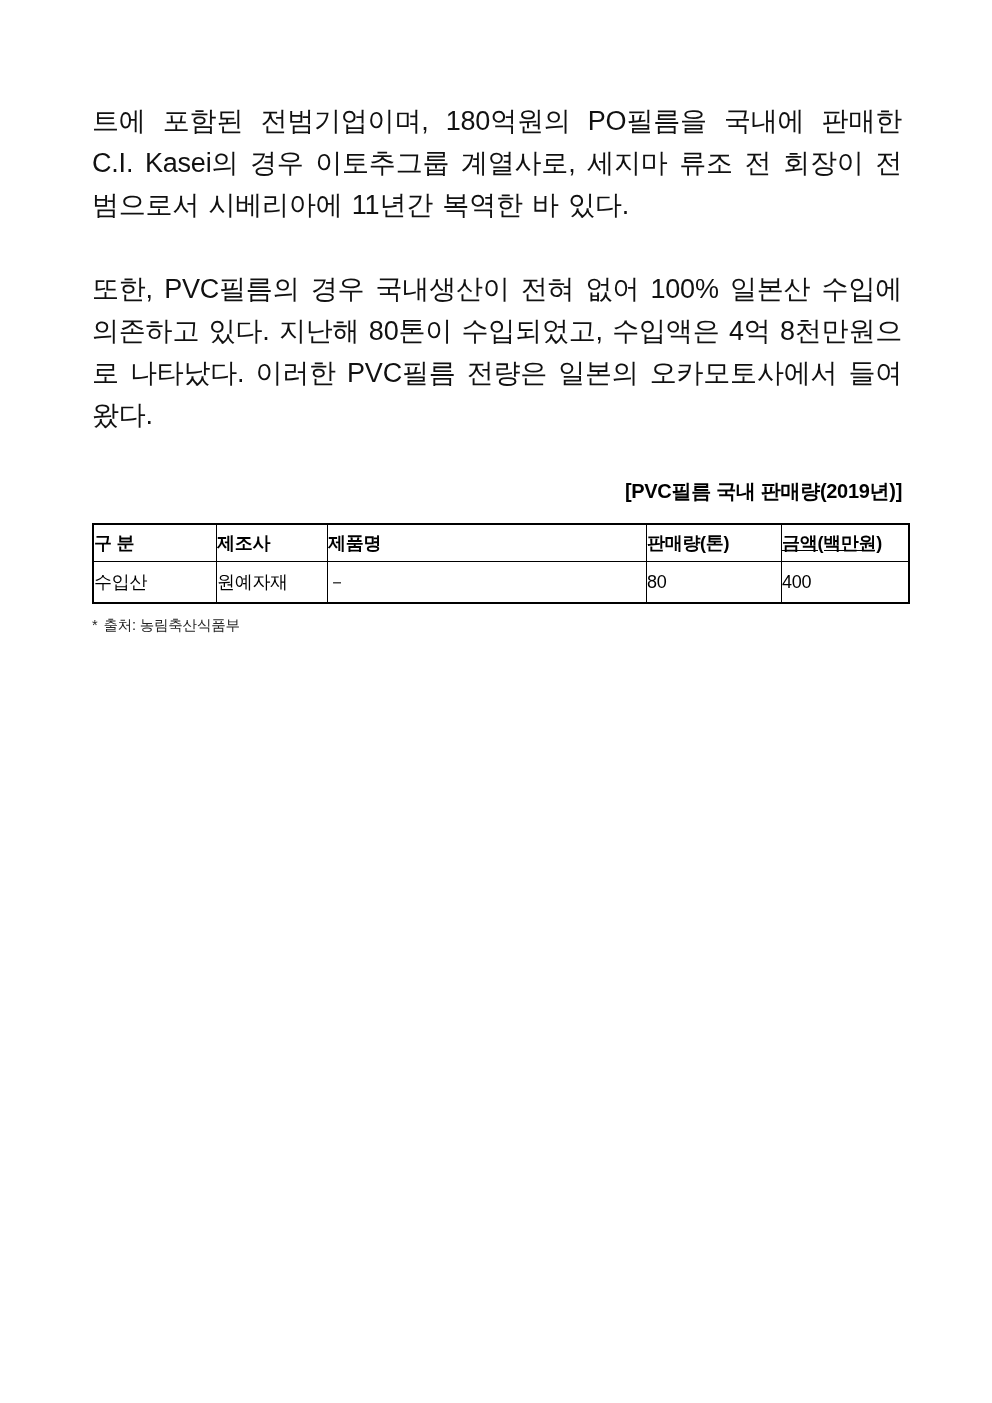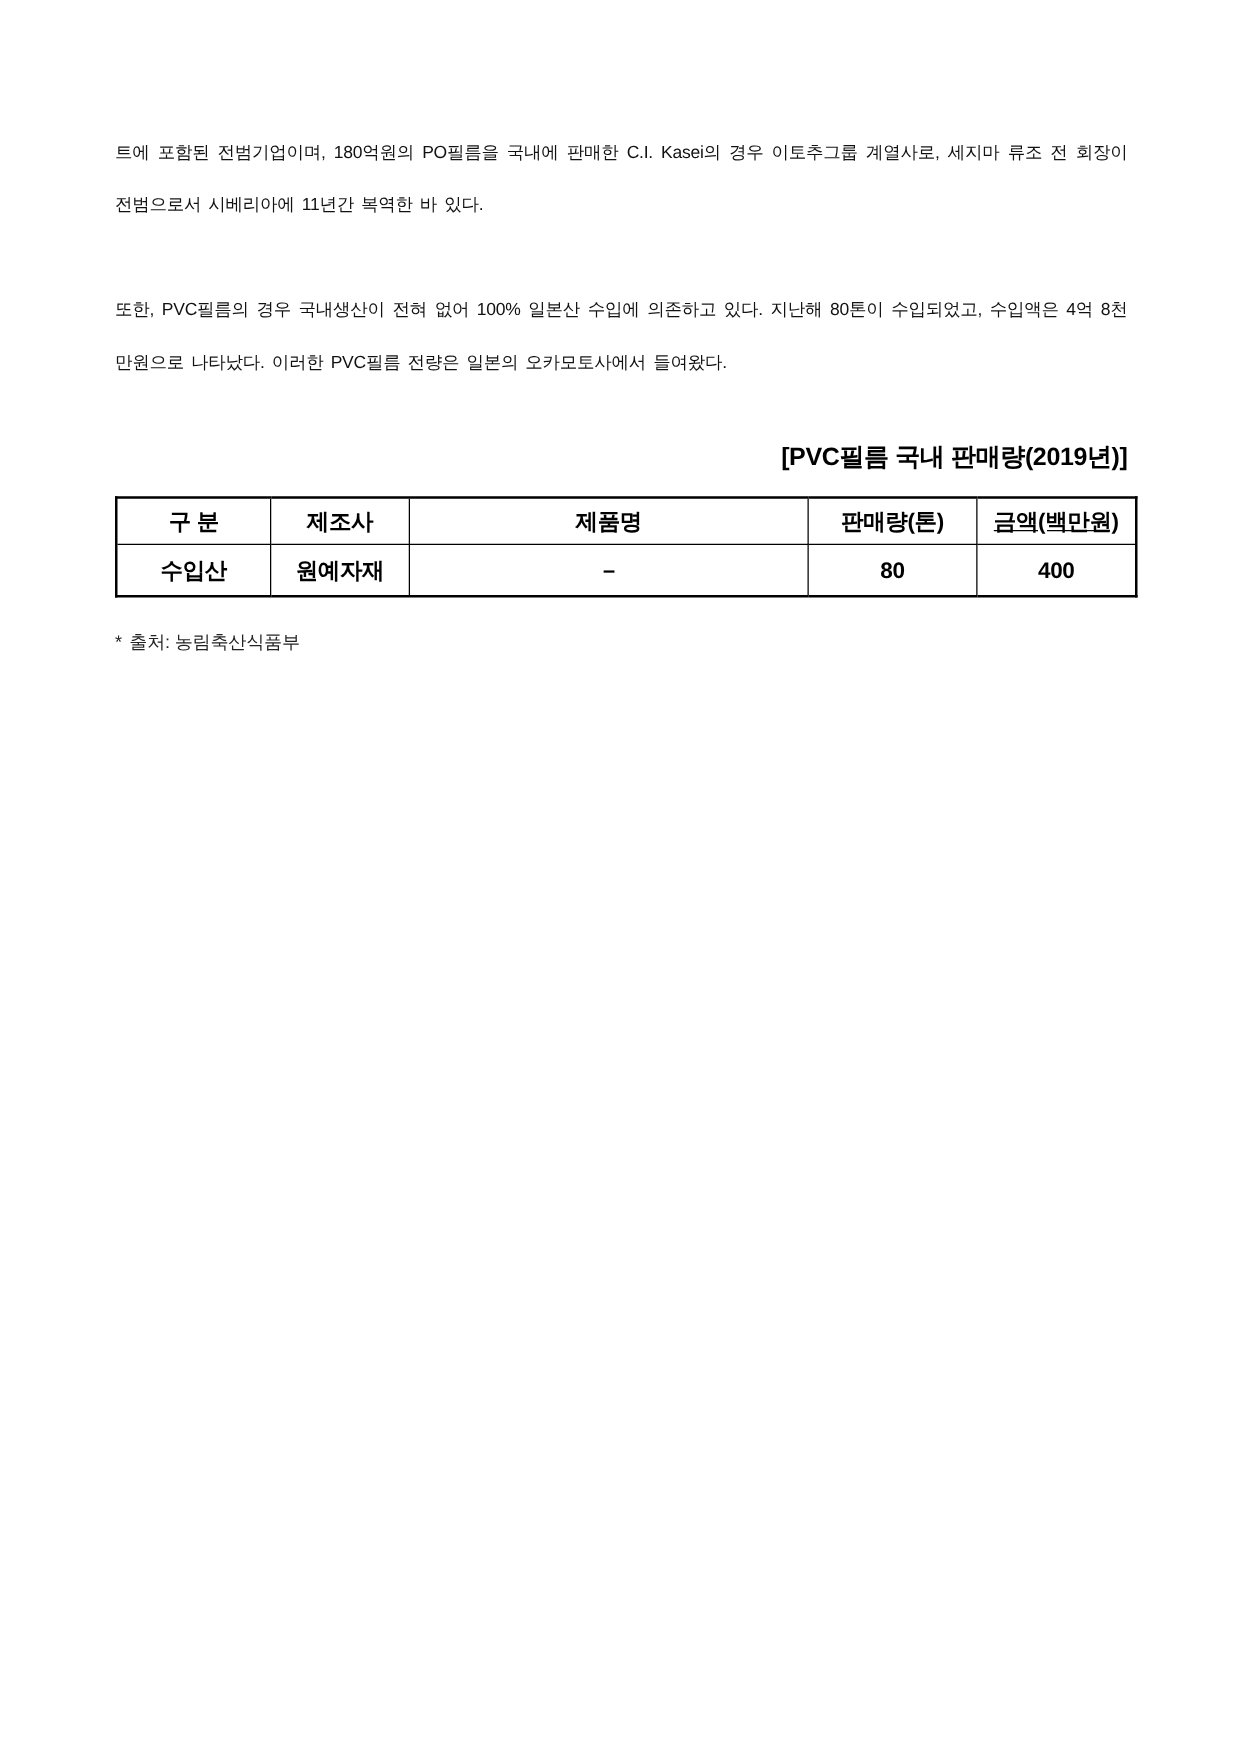--- a/index.html
+++ b/index.html
@@ -24,21 +24,21 @@
     box-sizing: border-box;
   }
   .content {
     position: absolute;
     left: 92px;
     top: 100px;
     width: 810px;
   }
   p.para {
     margin: 0 0 0 0;
-    font-size: 14px;
+    font-size: 27px;
     line-height: 42px;
     text-align: justify;
     text-justify: inter-word;
     word-spacing: 2px;
     letter-spacing: -0.2px;
     color: #111111;
   }
   .gap-lg { height: 42px; }
   .table-title {
     text-align: right;
@@ -52,44 +52,44 @@
     margin-top: 18px;
   }
   table.data {
     border-collapse: collapse;
     width: 810px;
     table-layout: fixed;
     font-size: 18px;
   }
   table.data th, table.data td {
     border: 1px solid #000000;
-    text-align: center;
+    text-align: left;
     letter-spacing: -0.3px;
     padding: 0;
     height: 36px;
     vertical-align: middle;
   }
   table.data thead th {
     font-weight: bold;
     border-top: 2px solid #000000;
     border-bottom: 1px solid #000000;
   }
   table.data thead tr th:first-child { border-left: 2px solid #000000; }
   table.data thead tr th:last-child { border-right: 2px solid #000000; text-decoration: underline; }
-  table.data tbody td { font-weight: bold; height: 40px; }
+  table.data tbody td { font-weight: normal; height: 40px; }
   table.data tbody tr td:first-child { border-left: 2px solid #000000; }
   table.data tbody tr td:last-child { border-right: 2px solid #000000; }
   table.data tbody tr:last-child td { border-bottom: 2px solid #000000; }
   .col-1 { width: 122px; }
   .col-2 { width: 110px; }
   .col-3 { width: 318px; }
   .col-4 { width: 134px; }
   .col-5 { width: 126px; }
   .source {
-    margin-top: 26px;
+    margin-top: 12px;
     font-size: 14.5px;
     letter-spacing: -0.2px;
     color: #222222;
   }
   .source .star { margin-right: 6px; }
   .spacer-after-table { height: 34px; }
 </style>
 </head>
 <body>
 

